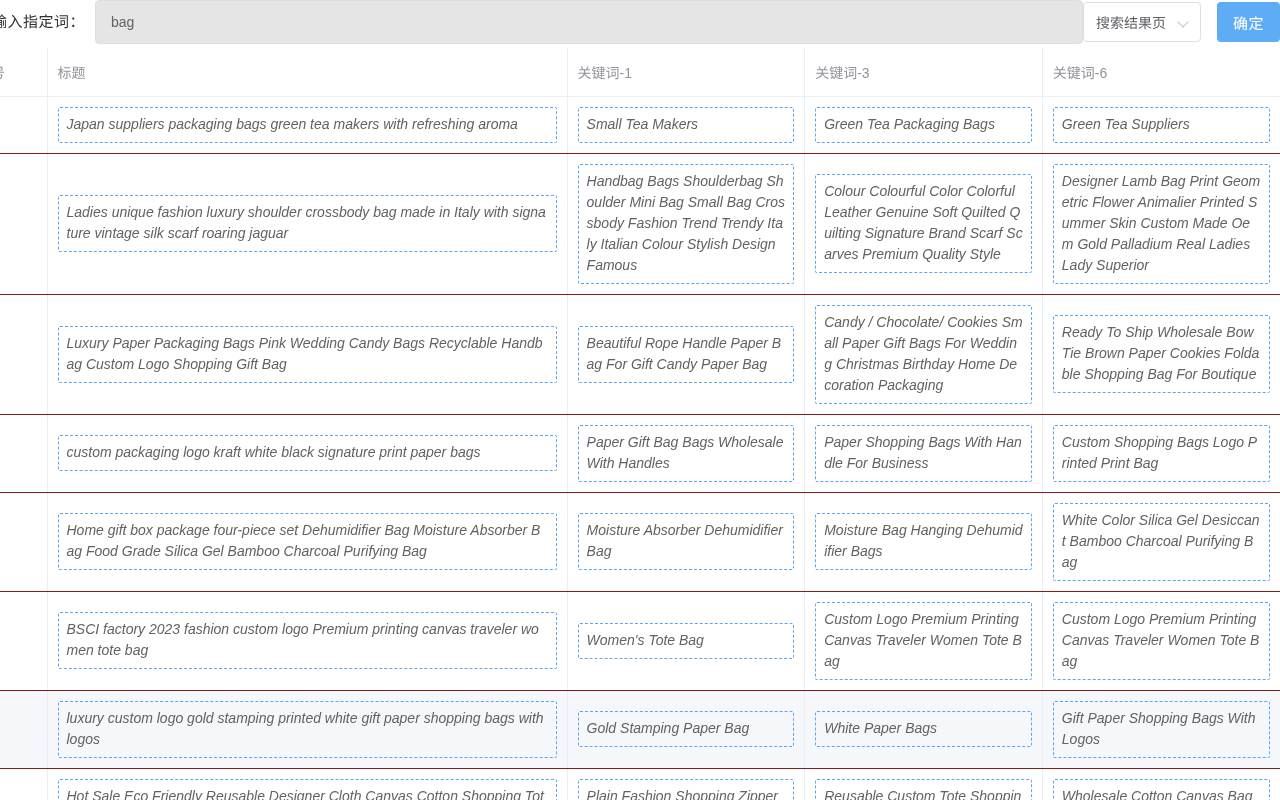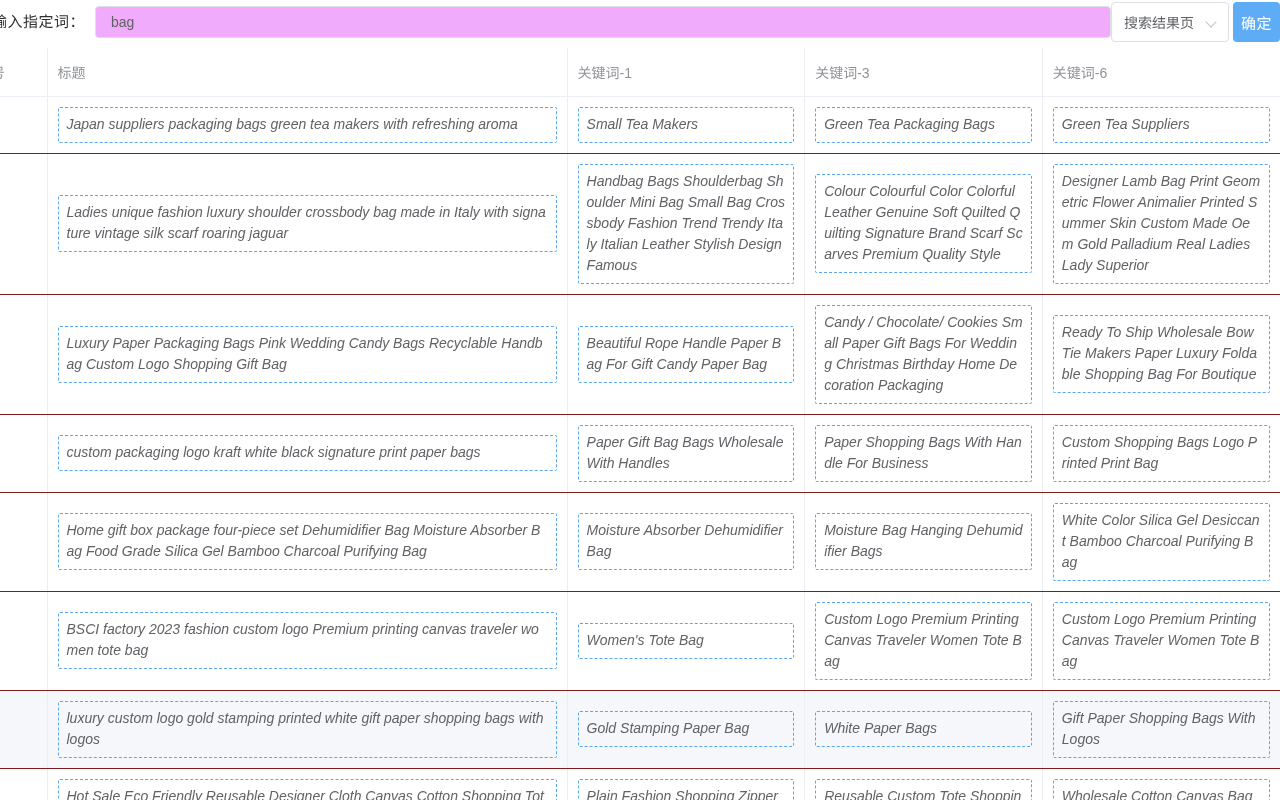--- a/index.html
+++ b/index.html
@@ -30,24 +30,24 @@
     font-size: 15px;
     color: #303133;
     margin-left: -8px;
     margin-right: 10px;
     line-height: 40px;
     letter-spacing: 0.5px;
     flex: 0 0 auto;
   }
   .search-input {
     flex: 1 1 auto;
-    height: 32px;
+    height: 44px;
     border: 1px solid #dcdfe6;
     border-radius: 4px;
-    background: #f0abfc;
+    background: #e5e5e5;
     padding: 0 15px;
     font-size: 14px;
     color: #606266;
     font-family: inherit;
     outline: none;
     min-width: 0;
   }
   .search-input::placeholder { color: #c0c4cc; }
 
   .select-box {
@@ -95,22 +95,22 @@
     font-family: inherit;
     cursor: pointer;
     display: flex;
     align-items: center;
     justify-content: center;
     letter-spacing: 0.5px;
     padding: 0 18px;
   }
   .btn-primary {
     background: #5eacf5;
-    margin-left: 4px;
-    width: 47px;
+    margin-left: 16px;
+    width: 63px;
     padding: 17px;
   }
   .btn-warning {
     background: #e8a33d;
     margin-left: 12px;
     width: 118px;
     padding: 0;
     gap: 5px;
   }
   .refresh-icon {
@@ -235,42 +235,42 @@
           <td>
             <div class="cellbox" contenteditable="true" style="">Green Tea Suppliers</div>
           </td>
         </tr>
         <tr>
           <td class="idx">2</td>
           <td>
             <div class="cellbox" contenteditable="true" style="">Ladies unique fashion luxury shoulder crossbody bag made in Italy with signature vintage silk scarf roaring jaguar</div>
           </td>
           <td>
-            <div class="cellbox" contenteditable="true" style="">Handbag Bags Shoulderbag Shoulder Mini Bag Small Bag Crossbody Fashion Trend Trendy Italy Italian Leather Stylish Design Famous</div>
+            <div class="cellbox" contenteditable="true" style="">Handbag Bags Shoulderbag Shoulder Mini Bag Small Bag Crossbody Fashion Trend Trendy Italy Italian Colour Stylish Design Famous</div>
           </td>
           <td>
             <div class="cellbox" contenteditable="true" style="">Colour Colourful Color Colorful Leather Genuine Soft Quilted Quilting Signature Brand Scarf Scarves Premium Quality Style</div>
           </td>
           <td>
             <div class="cellbox" contenteditable="true" style="">Designer Lamb Bag Print Geometric Flower Animalier Printed Summer Skin Custom Made Oem Gold Palladium Real Ladies Lady Superior</div>
           </td>
         </tr>
         <tr>
           <td class="idx">3</td>
           <td>
             <div class="cellbox" contenteditable="true" style="">Luxury Paper Packaging Bags Pink Wedding Candy Bags Recyclable Handbag Custom Logo Shopping Gift Bag</div>
           </td>
           <td>
             <div class="cellbox" contenteditable="true" style="">Beautiful Rope Handle Paper Bag For Gift Candy Paper Bag</div>
           </td>
           <td>
             <div class="cellbox" contenteditable="true" style="">Candy / Chocolate/ Cookies Small Paper Gift Bags For Wedding Christmas Birthday Home Decoration Packaging</div>
           </td>
           <td>
-            <div class="cellbox" contenteditable="true" style="">Ready To Ship Wholesale Bow Tie Makers Paper Luxury Foldable Shopping Bag For Boutique</div>
+            <div class="cellbox" contenteditable="true" style="">Ready To Ship Wholesale Bow Tie Brown Paper Cookies Foldable Shopping Bag For Boutique</div>
           </td>
         </tr>
         <tr>
           <td class="idx">4</td>
           <td>
             <div class="cellbox" contenteditable="true" style="">custom packaging logo kraft white black signature print paper bags</div>
           </td>
           <td>
             <div class="cellbox" contenteditable="true" style="">Paper Gift Bag Bags Wholesale With Handles</div>
           </td>

